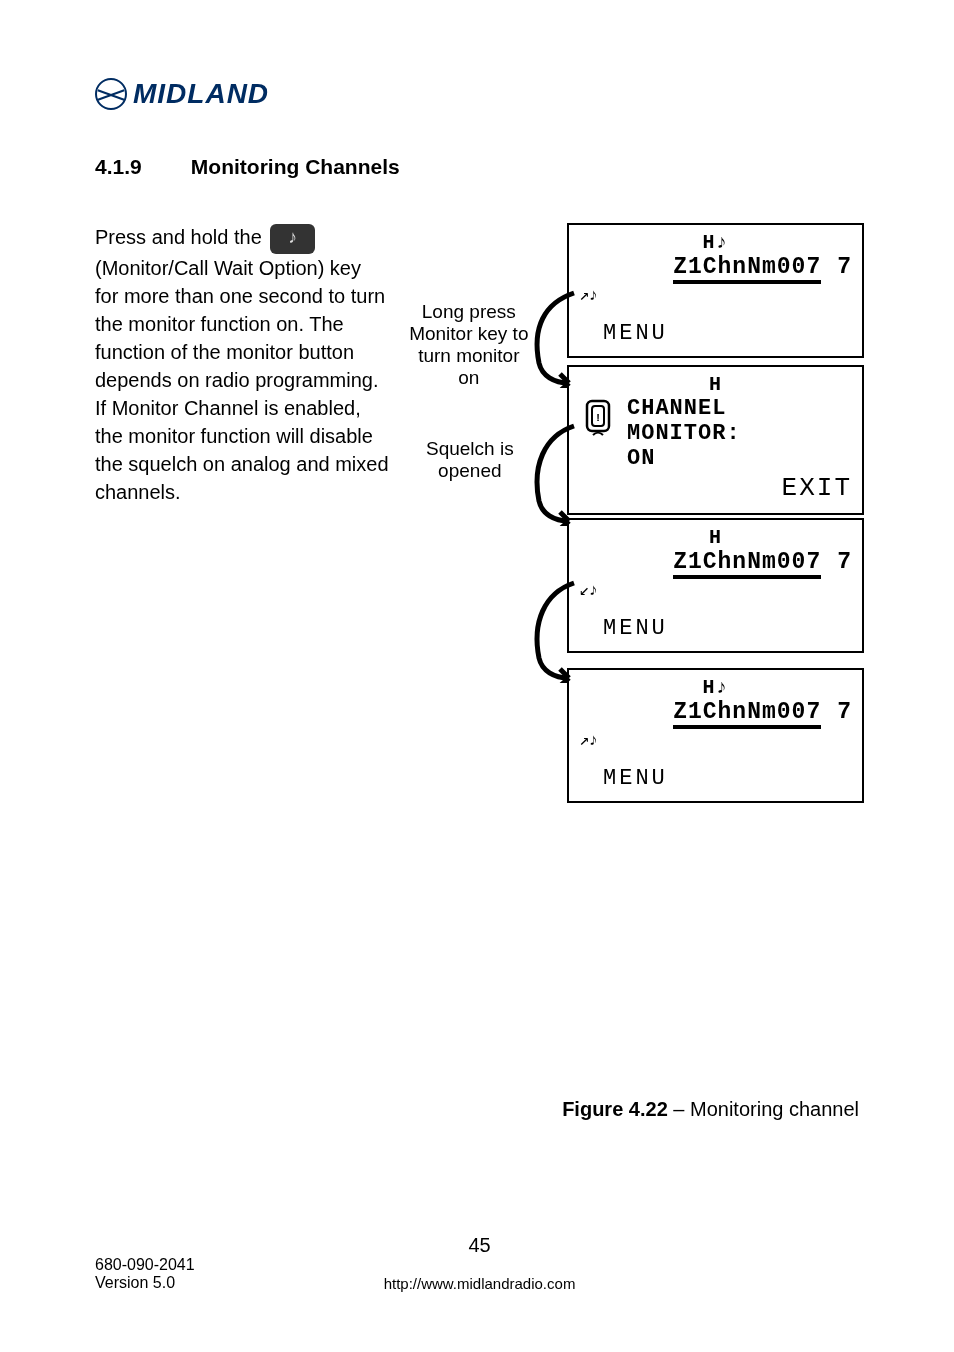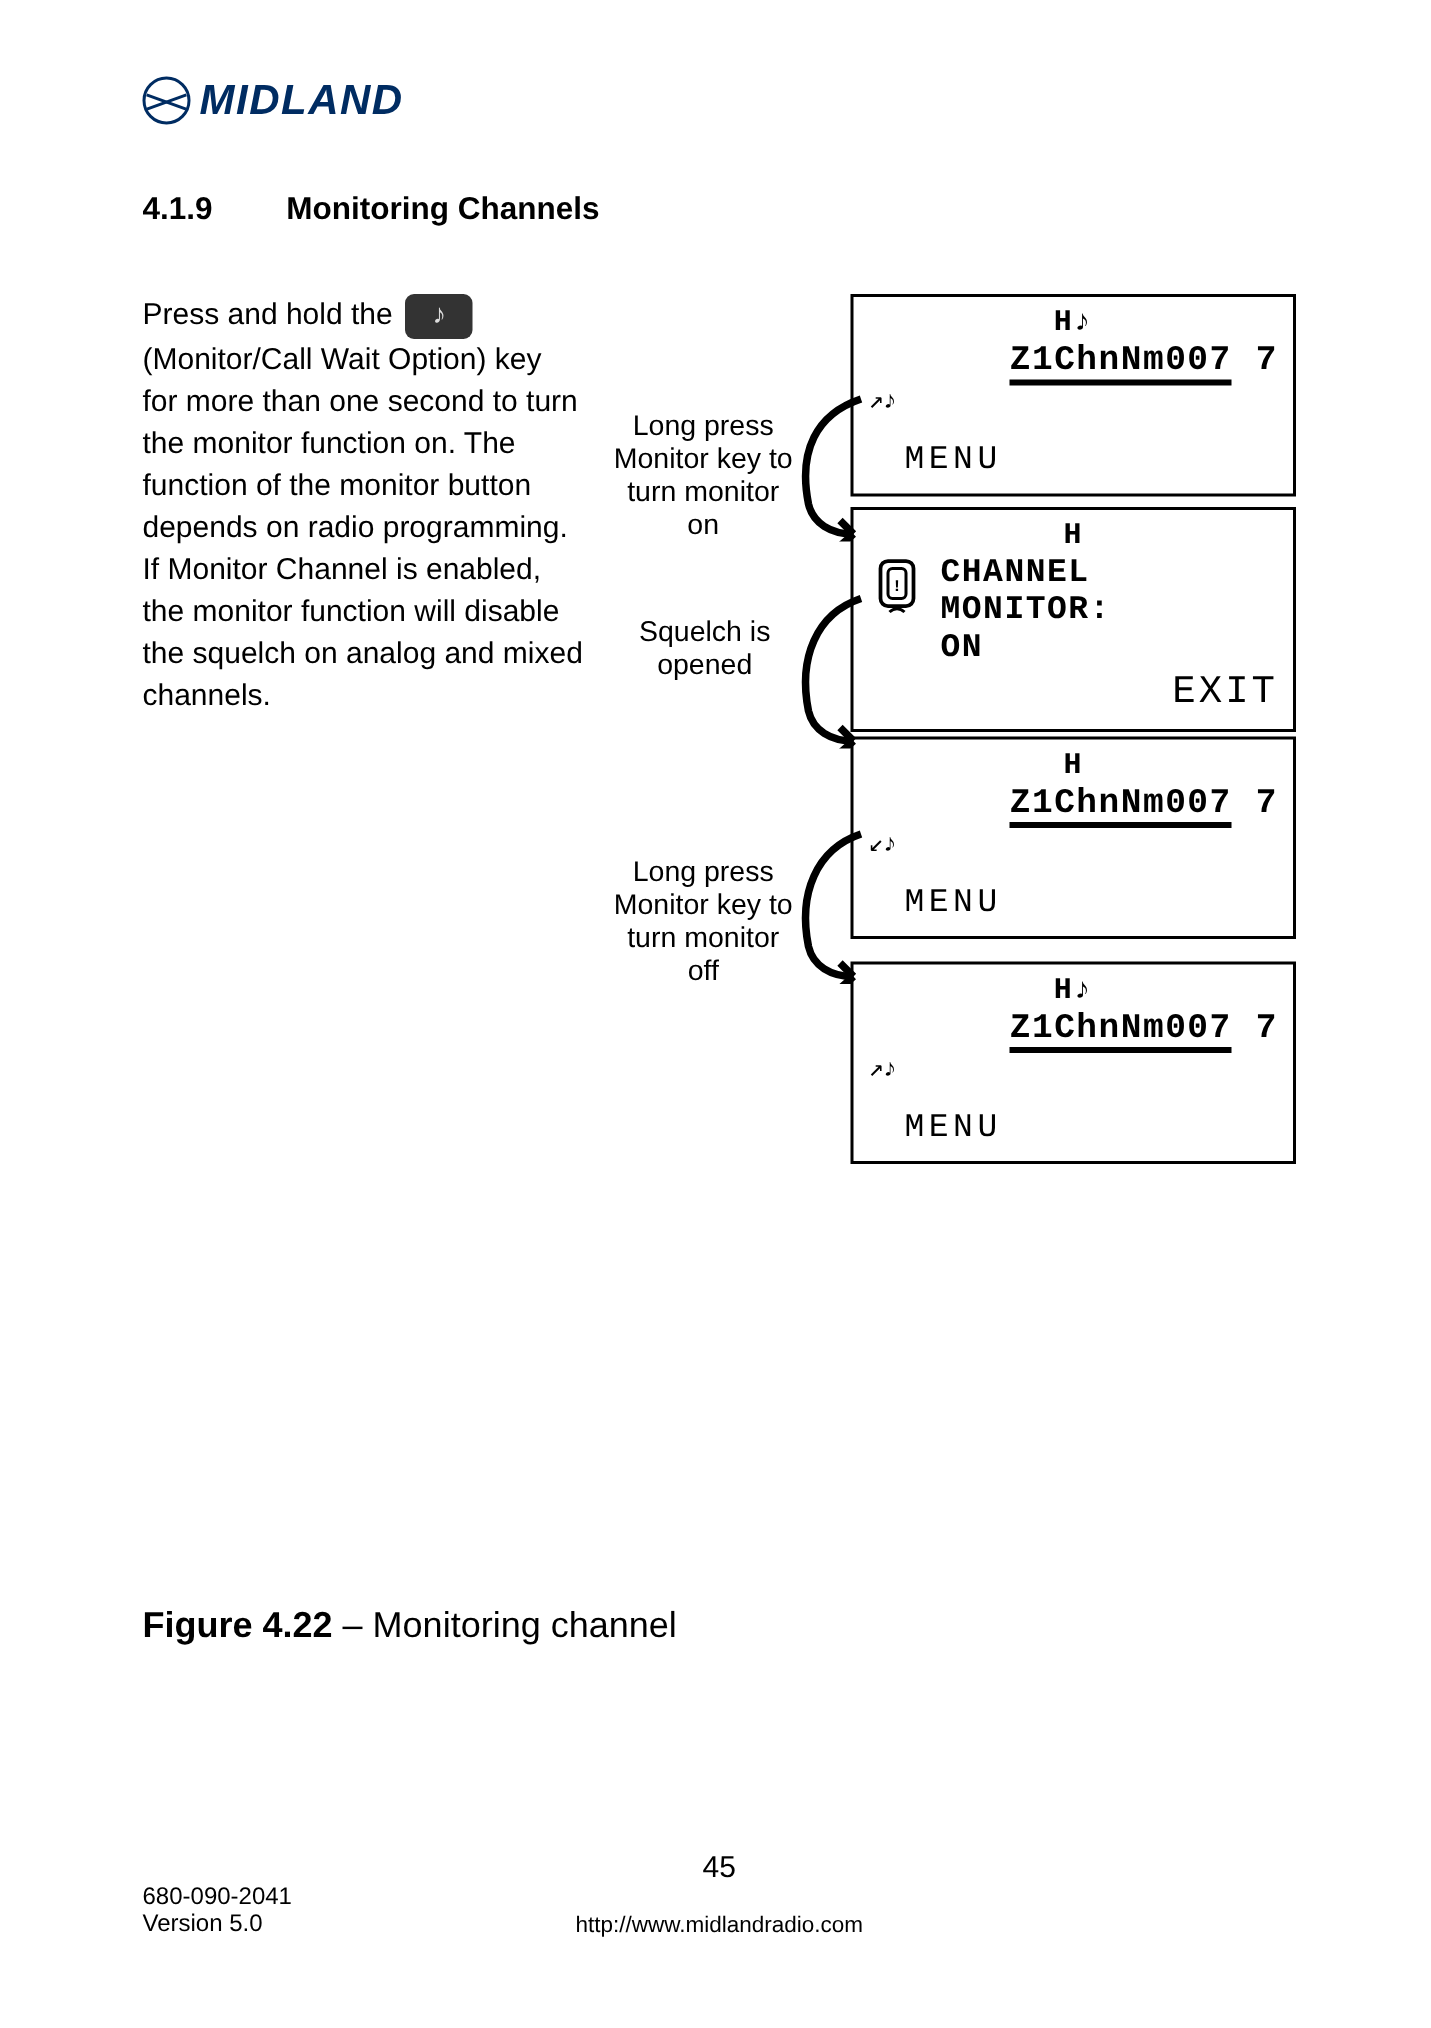--- a/index.html
+++ b/index.html
@@ -5,21 +5,21 @@
     body {
       margin: 0;
       padding: 0;
       font-family: Arial, sans-serif;
       width: 954px;
       height: 1352px;
       background: #fff;
       position: relative;
     }
     .page {
-      padding: 51px 90px 0 95px;
+      padding: 78px 90px 0 95px;
       box-sizing: border-box;
       height: 100%;
     }
     .logo {
       color: #002c62;
       font-weight: bold;
       font-style: italic;
       font-size: 28px;
       letter-spacing: 1px;
       display: flex;
@@ -156,22 +156,22 @@
       margin-left: 48px;
     }
     .monitor-icon {
       position: absolute;
       left: 14px;
       top: 32px;
       width: 30px;
       height: 38px;
     }
     .figure-caption {
-      text-align: left;
-      font-size: 24px;
+      text-align: right;
+      font-size: 20px;
       margin-top: 592px;
       padding-right: 5px;
     }
     .figure-caption .bold {
       font-weight: bold;
     }
     .footer {
       position: absolute;
       bottom: 60px;
       left: 95px;
@@ -213,21 +213,20 @@
     <div class="text-col">
       <span>Press and hold the </span>
       <span class="key-icon"></span>
       <span>(Monitor/Call Wait Option) key for more than one second to turn the monitor function on. The function of the monitor button depends on radio programming. If Monitor Channel is enabled, the monitor function will disable the squelch on analog and mixed channels.</span>
     </div>
 
     <div class="diagram-col">
 
       <div class="diagram-label label1">Long press Monitor key to turn monitor on</div>
       <div class="diagram-label label2">Squelch is opened</div>
-      <div class="diagram-label label3">Long press Monitor key to turn monitor off</div>
 
       <svg class="arrow" style="top:65px;left:125px;" width="55" height="100">
         <path d="M50 5 C 20 15, 8 40, 15 75 C 18 88, 30 95, 45 95" stroke="#000" stroke-width="5" fill="none"></path>
         <path d="M45 95 L36 86 M45 95 L36 103" stroke="#000" stroke-width="5" fill="none"></path>
       </svg>
       <svg class="arrow" style="top:198px;left:125px;" width="55" height="105">
         <path d="M50 5 C 20 15, 8 45, 15 80 C 18 93, 30 100, 45 100" stroke="#000" stroke-width="5" fill="none"></path>
         <path d="M45 100 L36 91 M45 100 L36 108" stroke="#000" stroke-width="5" fill="none"></path>
       </svg>
       <svg class="arrow" style="top:355px;left:125px;" width="55" height="105">

